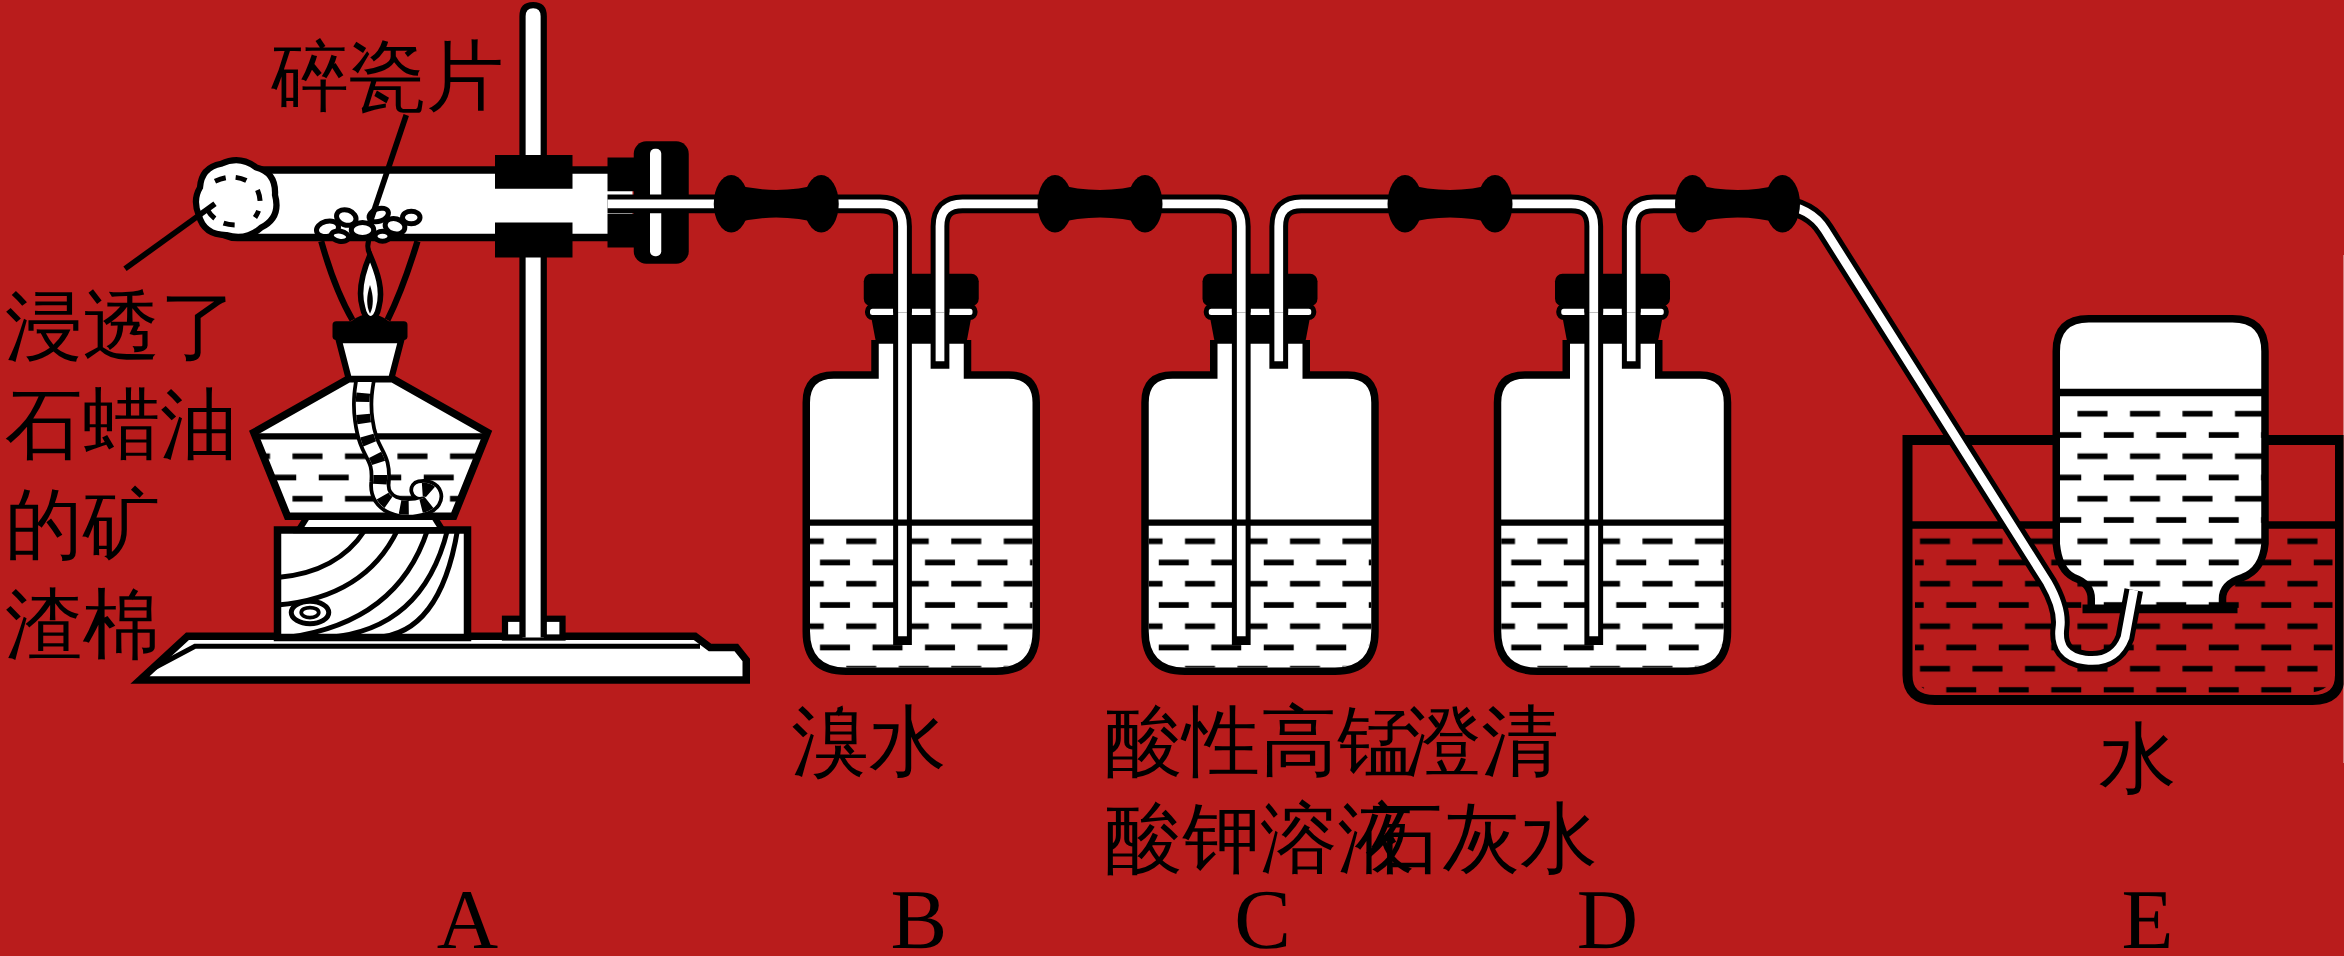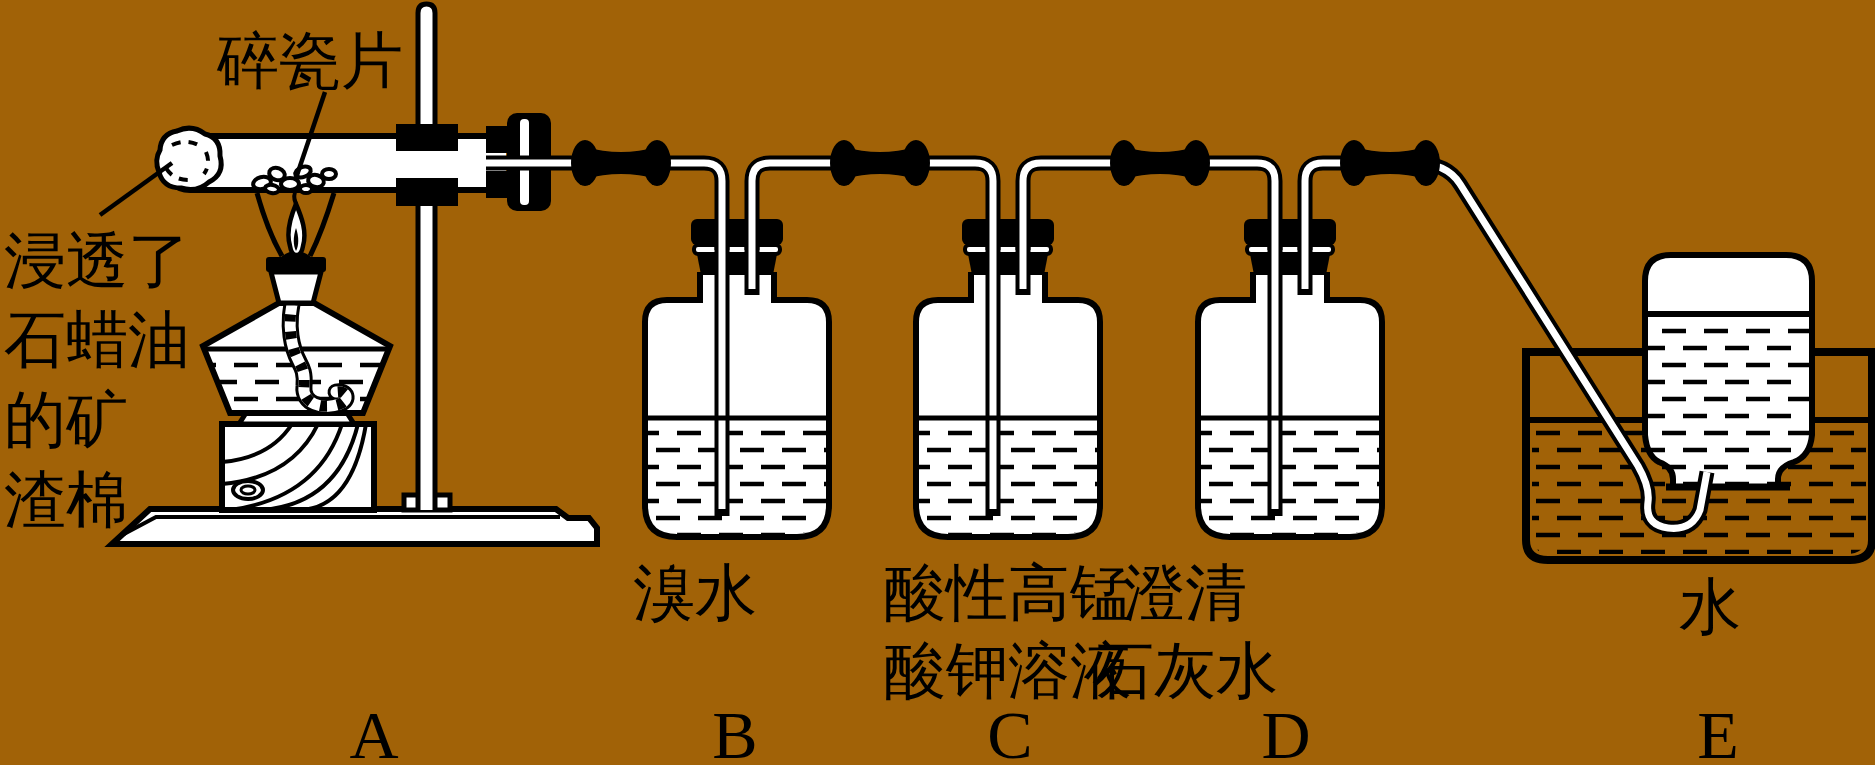--- a/index.html
+++ b/index.html
@@ -1,16 +1,16 @@
 <!DOCTYPE html>
 <html><head>
 <meta charset="utf-8">
 <style>
   html,body{margin:0;padding:0;background:#fff;}
-  .stage{width:1875px;height:765px;position:relative;background:#a16207;overflow:hidden;}
+  .stage{width:1875px;height:765px;position:relative;background:#b91c1c;overflow:hidden;}
   svg{display:block;}
   text{font-family:"Liberation Serif","DejaVu Serif",serif;fill:#000;}
   .cjk{font-size:62px;}
   .letter{font-size:68px;}
 </style>
 </head>
 <body>
 
 <div class="stage">
 <svg width="1875" height="765" viewBox="0 0 1875 765">

